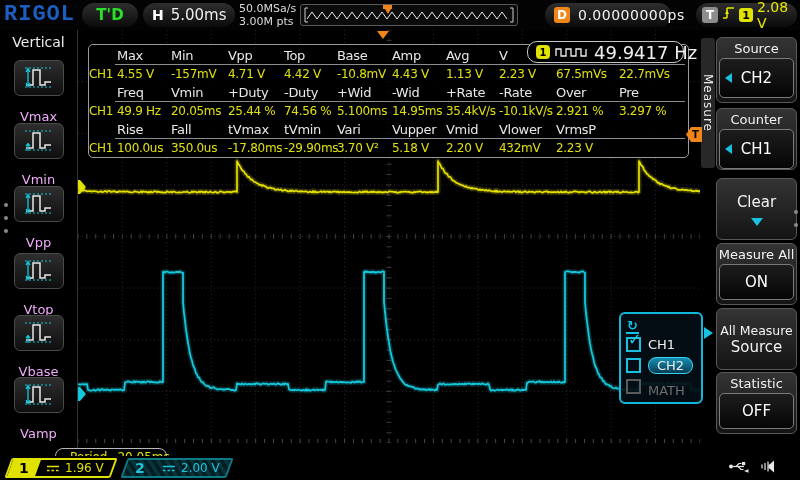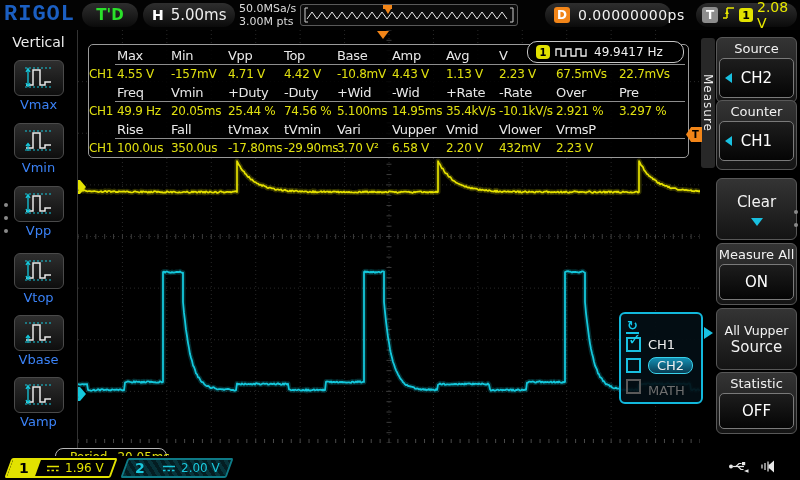--- a/index.html
+++ b/index.html
@@ -32,21 +32,21 @@
   .trigbox{left:696px;width:101px;padding-left:6px;gap:4px;}
   .tval{color:#e8e800;font-size:14px;}
 
   
   .leftmenu{position:absolute;left:0;top:30px;width:77px;height:426px;background:#000;z-index:3;
             border-right:1px solid #333;}
   .lm-title{position:absolute;top:4px;width:100%;text-align:center;color:#ececec;font-size:14px;}
   .lm-item{position:absolute;width:100%;display:flex;flex-direction:column;align-items:center;}
   .lm-btn{width:48px;height:34px;border-radius:6px;border:1px solid #4a4a4a;
           background:linear-gradient(#2e2e2e,#0e0e0e);display:flex;align-items:center;justify-content:center;}
-  .lm-label{color:#3b82f6;font-size:13px;margin-top:1px;}
+  .lm-label{color:#f0abfc;font-size:13px;margin-top:13px;}
   .lm-dots{position:absolute;left:4px;top:173px;}
   .lm-dots i,.rm-dots i{display:block;width:4px;height:4px;border-radius:50%;background:#8a8a8a;margin-bottom:9px;}
 
   
   #scope-svg{position:absolute;left:78px;top:30px;z-index:1;}
   .trig-top{position:absolute;left:377px;top:31px;width:0;height:0;z-index:2;
             border-left:6px solid transparent;border-right:6px solid transparent;border-top:8px solid #f28518;}
   .trig-right{position:absolute;left:686px;top:127px;width:16px;height:15px;background:#f28518;z-index:4;
             clip-path:polygon(100% 0,100% 100%,32% 100%,0 50%,32% 0);
             display:flex;align-items:center;justify-content:center;padding-left:3px;box-sizing:border-box;
@@ -66,21 +66,21 @@
   .m-row.hdr{height:19px;color:#e8e8e8;font-size:13px;}
   .m-row.val{height:18px;color:#e0e010;font-size:12px;}
   .m-row .hline{position:absolute;left:26px;right:3px;bottom:0;height:1px;background:#8d8d8d;}
 
   
   .counter-box{position:absolute;left:527px;top:41px;width:157px;height:22px;background:#000;
                border:1px solid #c6c6c6;border-radius:10px;display:flex;align-items:center;gap:5px;
                padding:0 8px;box-sizing:border-box;z-index:5;}
   .cnt-ch{width:14px;height:14px;border-radius:4px;background:#e2e200;color:#000;font-size:10px;
           font-weight:bold;display:flex;align-items:center;justify-content:center;flex:0 0 auto;}
-  .cnt-val{color:#f0f0f0;font-size:12px;white-space:nowrap;}
+  .cnt-val{color:#f0f0f0;font-size:18px;white-space:nowrap;}
 
   
   .rightmenu{position:absolute;left:700px;top:30px;width:100px;height:426px;background:#000;z-index:3;}
   .measure-tab{position:absolute;left:1px;top:8px;width:14px;height:130px;background:#282828;border-radius:3px;
                color:#ececec;font-size:12px;writing-mode:vertical-rl;display:flex;align-items:center;
                justify-content:center;letter-spacing:1px;}
   .rm-group{position:absolute;left:16px;width:81px;background:linear-gradient(#343434,#141414);
             border:1px solid #585858;border-radius:6px;box-sizing:border-box;}
   .rm-label{height:20px;display:flex;align-items:center;justify-content:center;color:#f2f2f2;
             font-size:13px;white-space:nowrap;}
@@ -542,21 +542,21 @@
         <span></span>
         <div class="hline"></div>
       </div>
       <div class="m-row val">
         <span>CH1</span>
         <span>100.0us</span>
         <span>350.0us</span>
         <span>-17.80ms</span>
         <span>-29.90ms</span>
         <span>3.70 V²</span>
-        <span>6.58 V</span>
+        <span>5.18 V</span>
         <span>2.20 V</span>
         <span>432mV</span>
         <span>2.23 V</span>
         <span></span>
       </div>
     </div>
 
   <div class="counter-box">
     <span class="cnt-ch">1</span>
     <span>
@@ -571,42 +571,42 @@
     <div class="measure-tab">Measure</div>
 
     <div class="rm-group" style="top:7px;height:66px">
       <div class="rm-label">Source</div>
       <div class="rm-value">
         <span class="rm-arrow-left"></span>
         <span>CH2</span>
       </div>
     </div>
 
-    <div class="rm-group" style="top:70px;height:70px">
+    <div class="rm-group" style="top:78px;height:62px">
       <div class="rm-label">Counter</div>
       <div class="rm-value">
         <span class="rm-arrow-left"></span>
         <span>CH1</span>
       </div>
     </div>
 
     <div class="rm-group rm-clear" style="top:148px">
       <span>Clear</span>
       <span class="rm-down"></span>
     </div>
 
     <div class="rm-group" style="top:213px;height:62px">
       <div class="rm-label">Measure All</div>
       <div class="rm-value" style="height:34px">
         <span>ON</span>
       </div>
     </div>
 
     <div class="rm-group rm-2line" style="top:278px">
-      <span class="l1">All Vupper</span>
+      <span class="l1">All Measure</span>
       <span class="l2">Source</span>
     </div>
 
     <div class="rm-group" style="top:342px;height:62px">
       <div class="rm-label">Statistic</div>
       <div class="rm-value" style="height:34px">
         <span>OFF</span>
       </div>
     </div>
 

